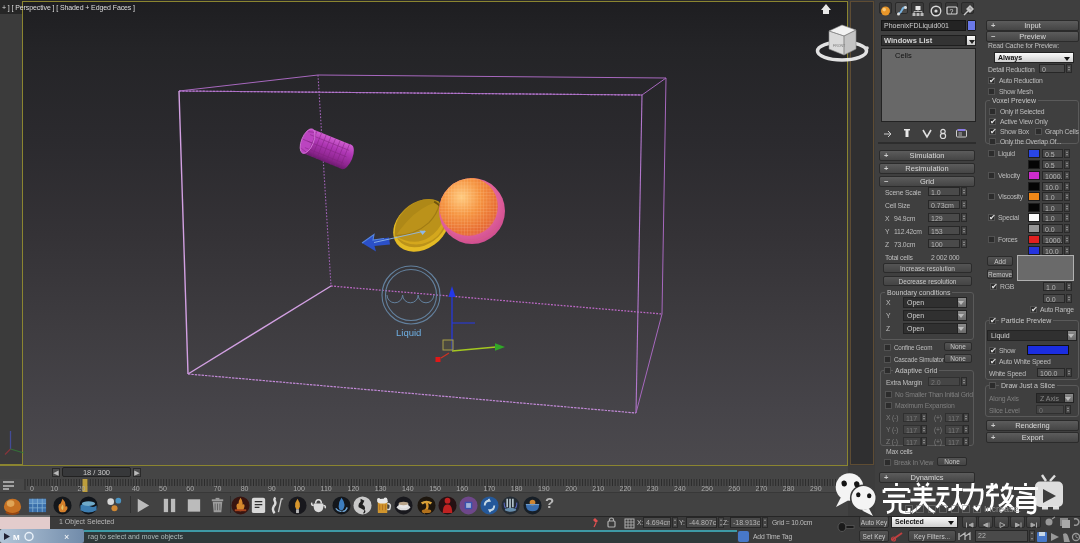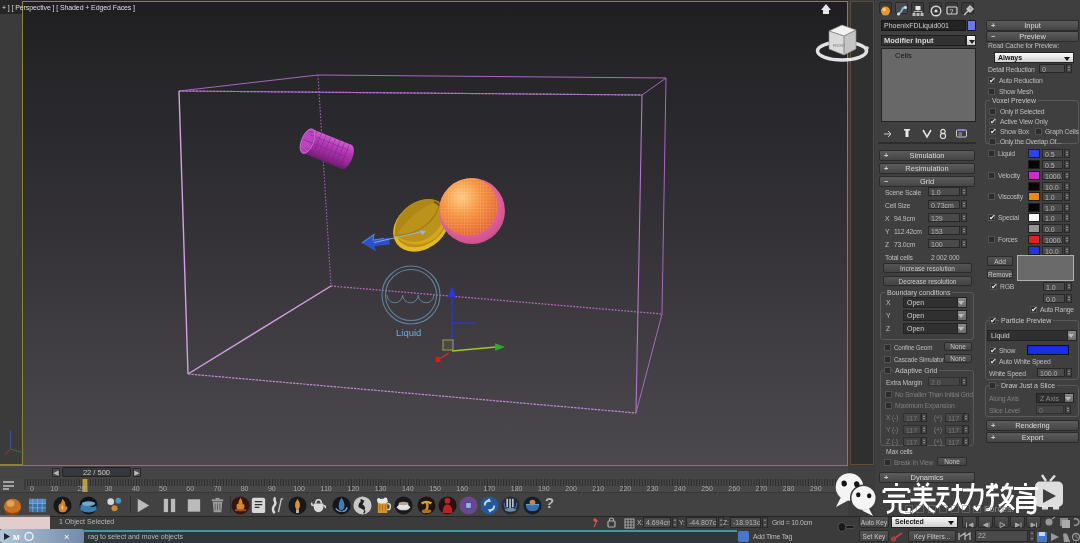--- a/index.html
+++ b/index.html
@@ -178,21 +178,21 @@
       </svg></div>
 <div style="position:absolute;left:945px;top:2px;width:13px;height:12px;background:#3a3a3a;border:1px solid #2a2a2a;border-radius:2px;"><svg width="12" height="12" viewBox="0 0 12 12">
         <rect x="1" y="2" width="10" height="7" rx="1" fill="none" stroke="#d8d8d8" stroke-width="1.2"></rect>
         <text x="3.5" y="8.5" font-size="7" fill="#ddd">?</text>
       </svg></div>
 <div style="position:absolute;left:961px;top:2px;width:13px;height:12px;background:#3a3a3a;border:1px solid #2a2a2a;border-radius:2px;"><svg width="12" height="12" viewBox="0 0 12 12">
         <path d="M2,10 L7,5 M6,3 L9,6 M5,4 L8,1 L11,4 L8,7 Z" stroke="#c8c8c8" stroke-width="1.4" fill="#999"></path>
       </svg></div>
 <div style="position:absolute;left:881px;top:20px;width:85px;height:11px;background:#232323;border:1px solid #161616;color:#cfcfcf;font-size:7px;line-height:9px;padding-left:2px;">PhoenixFDLiquid001</div>
 <div style="position:absolute;left:967px;top:20px;width:9px;height:11px;background:#6a78e8;border:1px solid #1a1a1a;border-radius:1px;"></div>
-<div style="position:absolute;left:881px;top:35px;width:85px;height:11px;background:#333;border:1px solid #1e1e1e;color:#d6d6d6;font-size:7.5px;line-height:9px;padding-left:2px;font-weight:bold;">Modifier Input</div>
+<div style="position:absolute;left:881px;top:35px;width:85px;height:11px;background:#333;border:1px solid #1e1e1e;color:#d6d6d6;font-size:7.5px;line-height:9px;padding-left:2px;font-weight:bold;">Windows List</div>
 <div style="position:absolute;left:966px;top:35px;width:10px;height:11px;background:linear-gradient(#fcfcfc,#c8c8c8);border:1px solid #222;">
       <div style="position:absolute;left:2px;top:4px;border-left:3px solid transparent;border-right:3px solid transparent;border-top:4px solid #222;"></div>
     </div>
 <div style="position:absolute;left:881px;top:48px;width:95px;height:74px;background:#686868;border:1px solid #232323;"></div>
 <div class="t" style="position:absolute;left:895px;top:51px;width:60px;height:9px;color:#111;font-size:7.5px;line-height:9px;">Cells</div>
 <div style="position:absolute;left:883px;top:125px;width:13px;height:11px;"><svg width="11" height="11" viewBox="0 0 11 11">
         <path d="M1,6 L8,6 M5,3 L8,6 L5,9" stroke="#ccc" stroke-width="1" fill="none"></path>
       </svg></div>
 <div style="position:absolute;left:902px;top:125px;width:13px;height:11px;"><svg width="11" height="11" viewBox="0 0 11 11">
         <rect x="3.5" y="1" width="3" height="8" fill="#e8e8e8"></rect>
@@ -376,21 +376,21 @@
 <div class="gt" style="left:999px;top:382px;">Draw Just a Slice</div>
 <div class="lbd" style="left:989px;top:395px;">Along Axis</div>
 <div class="dd" style="left:1036px;top:393px;width:38px;height:10px;color:#888;"><i></i>Z Axis</div>
 <div class="lbd" style="left:989px;top:407px;">Slice Level</div>
 <div class="fldd" style="left:1036px;top:405px;width:28px;height:9px;">0</div>
 <div class="spn" style="left:1065px;top:405px;height:9px;"></div>
 <div class="roll" style="left:986px;top:420px;width:93px;"><b>+</b>Rendering</div>
 <div class="roll" style="left:986px;top:432px;width:93px;"><b>+</b>Export</div>
 <div style="position:absolute;left:0px;top:466px;width:848px;height:13px;background:#454545;"></div>
 <div style="position:absolute;left:52px;top:468px;width:8px;height:9px;background:#4e4e4e;border:1px solid #2a2a2a;color:#bbb;font-size:7px;line-height:8px;text-align:center;">◀</div>
-<div style="position:absolute;left:62px;top:467px;width:69px;height:10px;background:#37383a;border:1px solid #222;border-radius:2px;color:#c8c8c8;font-size:7.5px;line-height:9px;text-align:center;">22 / 500</div>
+<div style="position:absolute;left:62px;top:467px;width:69px;height:10px;background:#37383a;border:1px solid #222;border-radius:2px;color:#c8c8c8;font-size:7.5px;line-height:9px;text-align:center;">18 / 300</div>
 <div style="position:absolute;left:133px;top:468px;width:8px;height:9px;background:#4e4e4e;border:1px solid #2a2a2a;color:#bbb;font-size:7px;line-height:8px;text-align:center;">▶</div>
 <div style="position:absolute;left:0px;top:479px;width:848px;height:13px;background:#484848;">
       <svg width="848" height="13" style="position:absolute;left:0;top:0">
         <line x1="25.0" y1="0" x2="25.0" y2="11" stroke="#2c2c2c" stroke-width="1"></line>
         <line x1="27.7" y1="0" x2="27.7" y2="7" stroke="#2c2c2c" stroke-width="1"></line>
         <line x1="30.4" y1="0" x2="30.4" y2="7" stroke="#2c2c2c" stroke-width="1"></line>
         <line x1="33.2" y1="0" x2="33.2" y2="7" stroke="#2c2c2c" stroke-width="1"></line>
         <line x1="35.9" y1="0" x2="35.9" y2="7" stroke="#2c2c2c" stroke-width="1"></line>
         <line x1="38.6" y1="0" x2="38.6" y2="7" stroke="#2c2c2c" stroke-width="1"></line>
         <line x1="41.3" y1="0" x2="41.3" y2="7" stroke="#2c2c2c" stroke-width="1"></line>
@@ -968,20 +968,20 @@
 <g fill="rgba(245,245,245,0.88)">
  <path d="M220,19.5 h18 a5,5 0 0 1 5,5 v15.5 a5,5 0 0 1 -5,5 h-18 a5,5 0 0 1 -5,-5 v-15.5 a5,5 0 0 1 5,-5 z"></path>
  <rect x="222" y="44.5" width="6" height="3"></rect>
  <rect x="233" y="44.5" width="6" height="3"></rect>
 </g>
 <g stroke="rgba(245,245,245,0.88)" stroke-width="2.4" fill="none">
  <path d="M226,19 L222,13 M230,19 L235,13.5"></path>
 </g>
 <path d="M223,27 L223,41 L236,34 Z" fill="#3e3e3e"></path>
 </svg>
-<div class="t" style="position:absolute;left:984px;top:504px;width:60px;height:11px;color:#909090;font-size:9px;">Forces.</div>
+<div class="t" style="position:absolute;left:984px;top:504px;width:60px;height:11px;color:#909090;font-size:9px;">Increase.</div>
 <div style="position:absolute;left:905px;top:505px;width:8px;height:8px;border:1px solid #858585;opacity:0.5;"></div>
 <div style="position:absolute;left:916px;top:505px;width:8px;height:8px;border:1px solid #858585;opacity:0.5;"></div>
 <div style="position:absolute;left:928px;top:505px;width:8px;height:8px;border:1px solid #858585;opacity:0.5;"></div>
 <div style="position:absolute;left:939px;top:505px;width:8px;height:8px;border:1px solid #858585;opacity:0.5;"></div>
 <div style="position:absolute;left:951px;top:505px;width:8px;height:8px;border:1px solid #858585;opacity:0.5;"></div>
 <div style="position:absolute;left:962px;top:505px;width:8px;height:8px;border:1px solid #858585;opacity:0.5;"></div>
 <div style="position:absolute;left:973px;top:505px;width:8px;height:8px;border:1px solid #858585;opacity:0.5;"></div>
 </div>
 </body></html>

